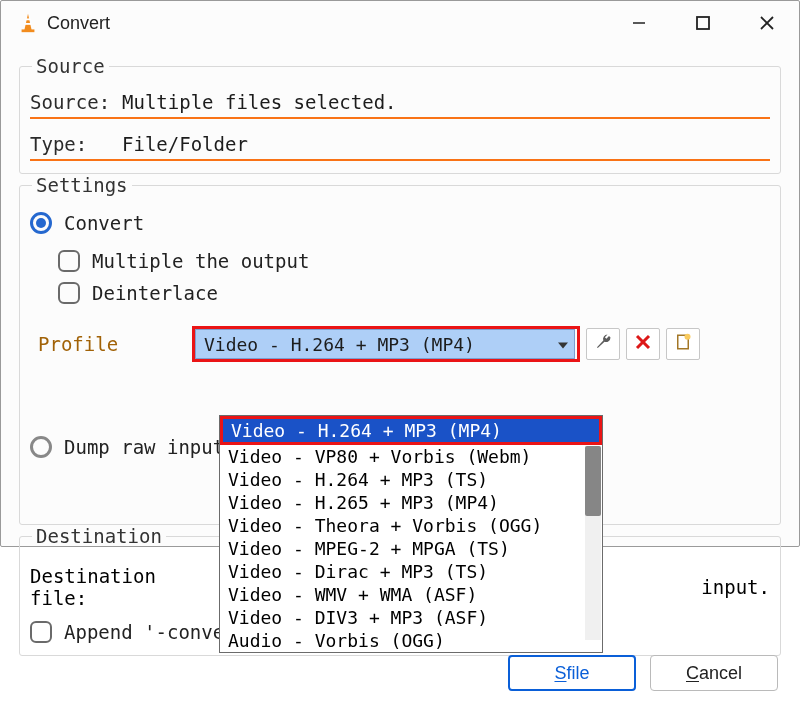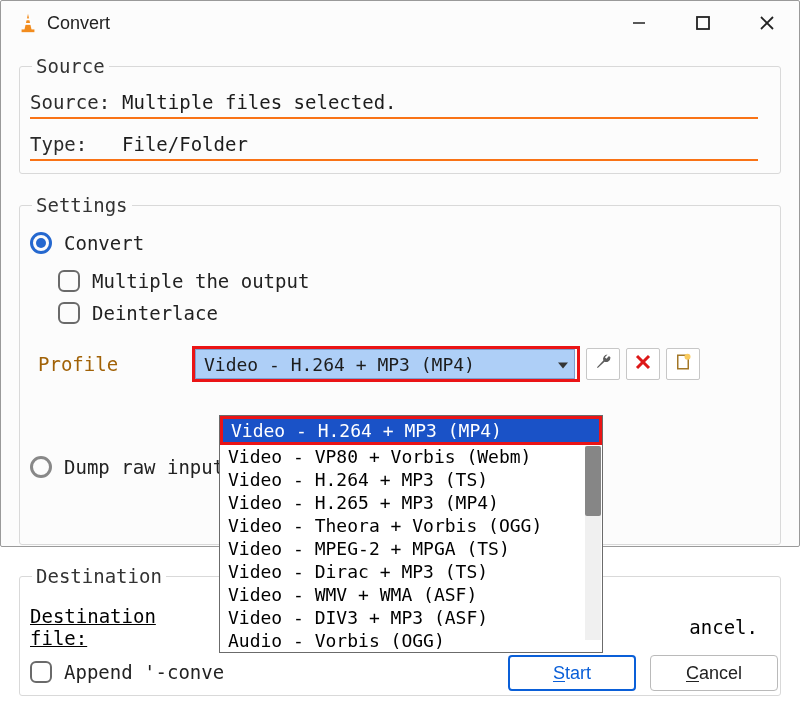--- a/index.html
+++ b/index.html
@@ -35,22 +35,22 @@
     .win-btn {
       width: 64px; display: flex; align-items: center; justify-content: center;
       font-size: 18px;
     }
     .content {
       padding: 10px 18px 14px 18px;
     }
     fieldset {
       border: 1px solid #d9d9d9;
       border-radius: 3px;
-      margin-bottom: 20px;
-      padding: 0 22px 12px 10px;
+      margin-bottom: 0;
+      padding: 0 10px 12px 10px;
     }
     legend {
       font-size: 19px; color: #333;
       padding: 0 4px;
       margin-left: 2px;
     }
     .field-row {
       display: flex; align-items: center;
       margin-top: 14px;
       border-bottom: 2px solid #f97316;
@@ -134,21 +134,21 @@
     }
     .drop-scroll {
       position:absolute; right:1px; top:30px; width:16px; height:194px; background:#f0f0f0;
     }
     .drop-thumb {
       position:absolute; right:1px; top:30px; width:16px; height:70px; background:#868686; border-radius:2px;
     }
     .dest-row {
       display:flex; align-items:center; margin-top:18px;
     }
-    .dest-row .dst-label { font-size:19px; width:186px;text-decoration:underline;}
+    .dest-row .dst-label { font-size:19px; width:186px;}
     .dest-row .dst-val { font-size:19px; margin-left:auto;}
     .footer {
       position:absolute; bottom:14px; right:22px;
       display:flex; gap:14px;
     }
     .btn {
       width:128px; height:36px;
       border-radius:4px;
       font-family:"Segoe UI",sans-serif; font-size:18px;
       display:flex; align-items:center; justify-content:center;
@@ -265,21 +265,21 @@
       <div class="radio-row" style="margin-top:74px;">
         <span class="radio unchecked"></span>
         <span class="opt-label">Dump raw input</span>
       </div>
     </fieldset>
 
     <fieldset>
       <legend>Destination</legend>
       <div class="dest-row">
         <span class="dst-label">Destination file:</span>
-        <span class="dst-val">ancel.</span>
+        <span class="dst-val">input.</span>
       </div>
       <div class="check-row" style="margin-top:12px;">
         <span class="check"></span>
         <span class="opt-label">Append '-conve</span>
       </div>
     </fieldset>
   </div>
 
   <div class="drop-list">
     <div class="selected-wrap">
@@ -293,19 +293,19 @@
     <div class="opt">Video - Dirac + MP3 (TS)</div>
     <div class="opt">Video - WMV + WMA (ASF)</div>
     <div class="opt">Video - DIV3 + MP3 (ASF)</div>
     <div class="opt">Audio - Vorbis (OGG)</div>
     <div class="drop-scroll"></div>
     <div class="drop-thumb"></div>
   </div>
 
   <div class="footer">
     <div class="btn primary">
-      <span><span class="underline-first">S</span><span>tart</span></span>
+      <span><span class="underline-first">S</span><span>file</span></span>
     </div>
     <div class="btn secondary">
       <span><span class="underline-first">C</span><span>ancel</span></span>
     </div>
   </div>
 </div>
 
 </body></html>

